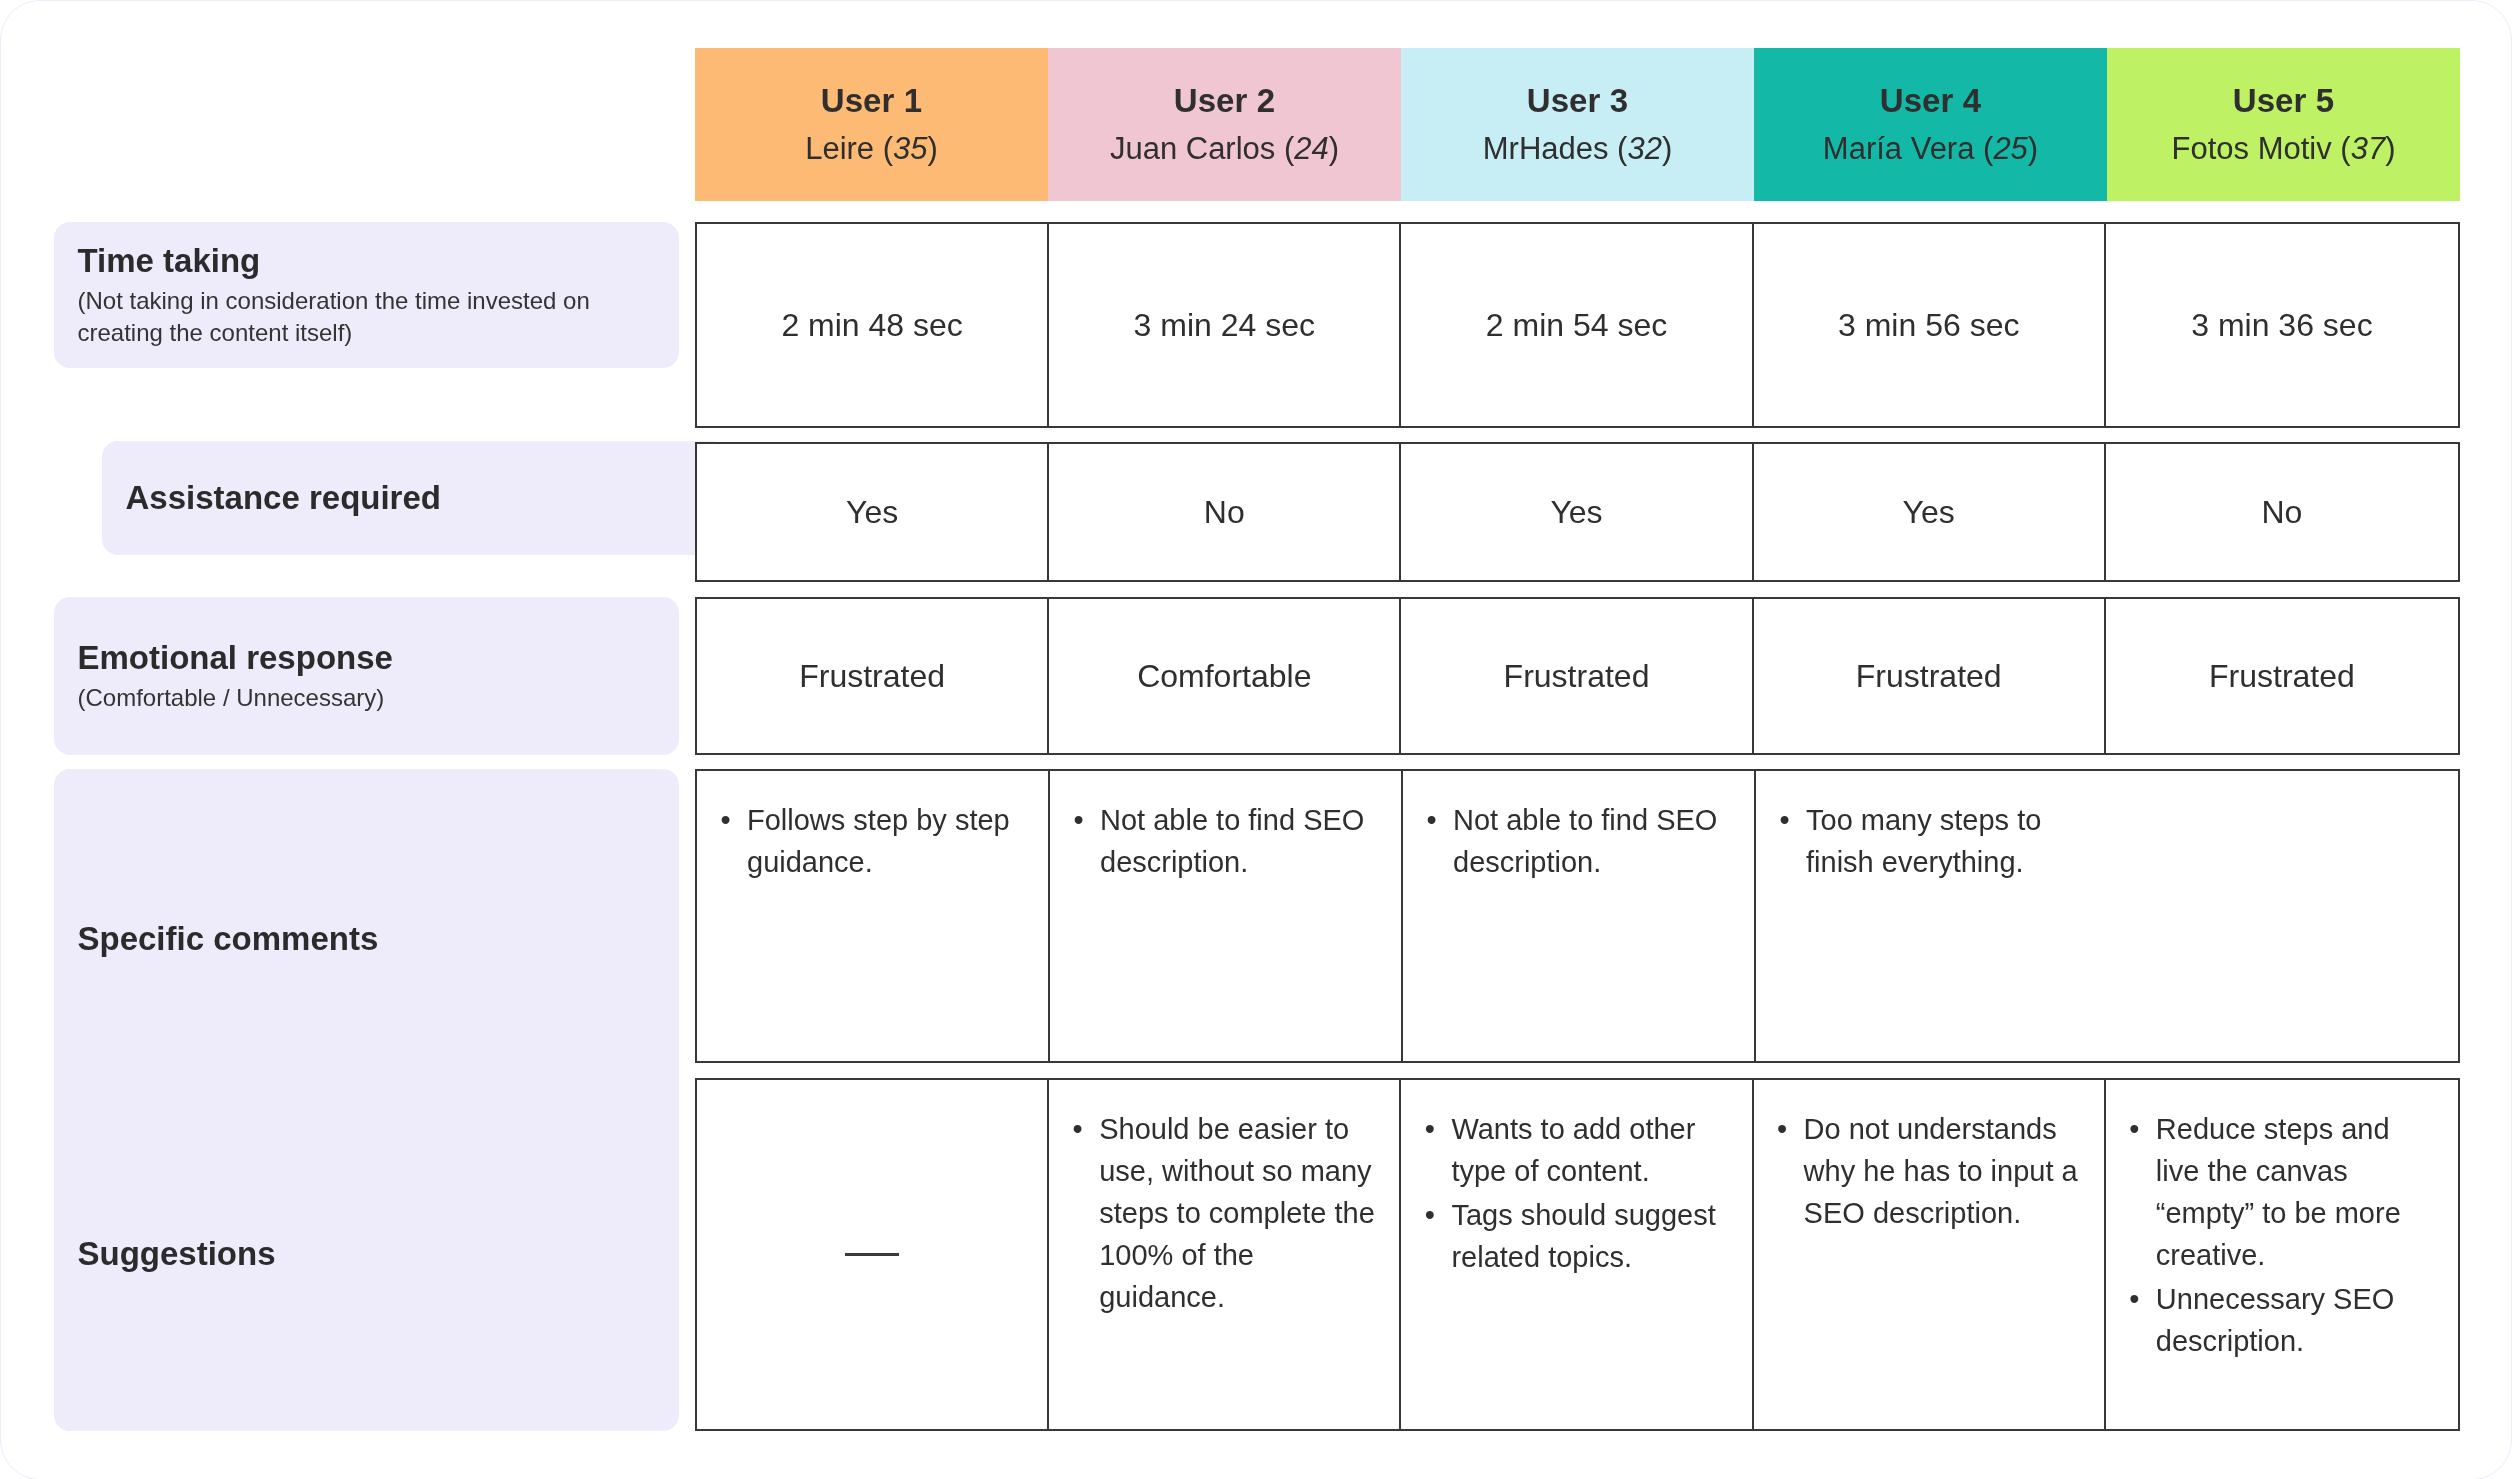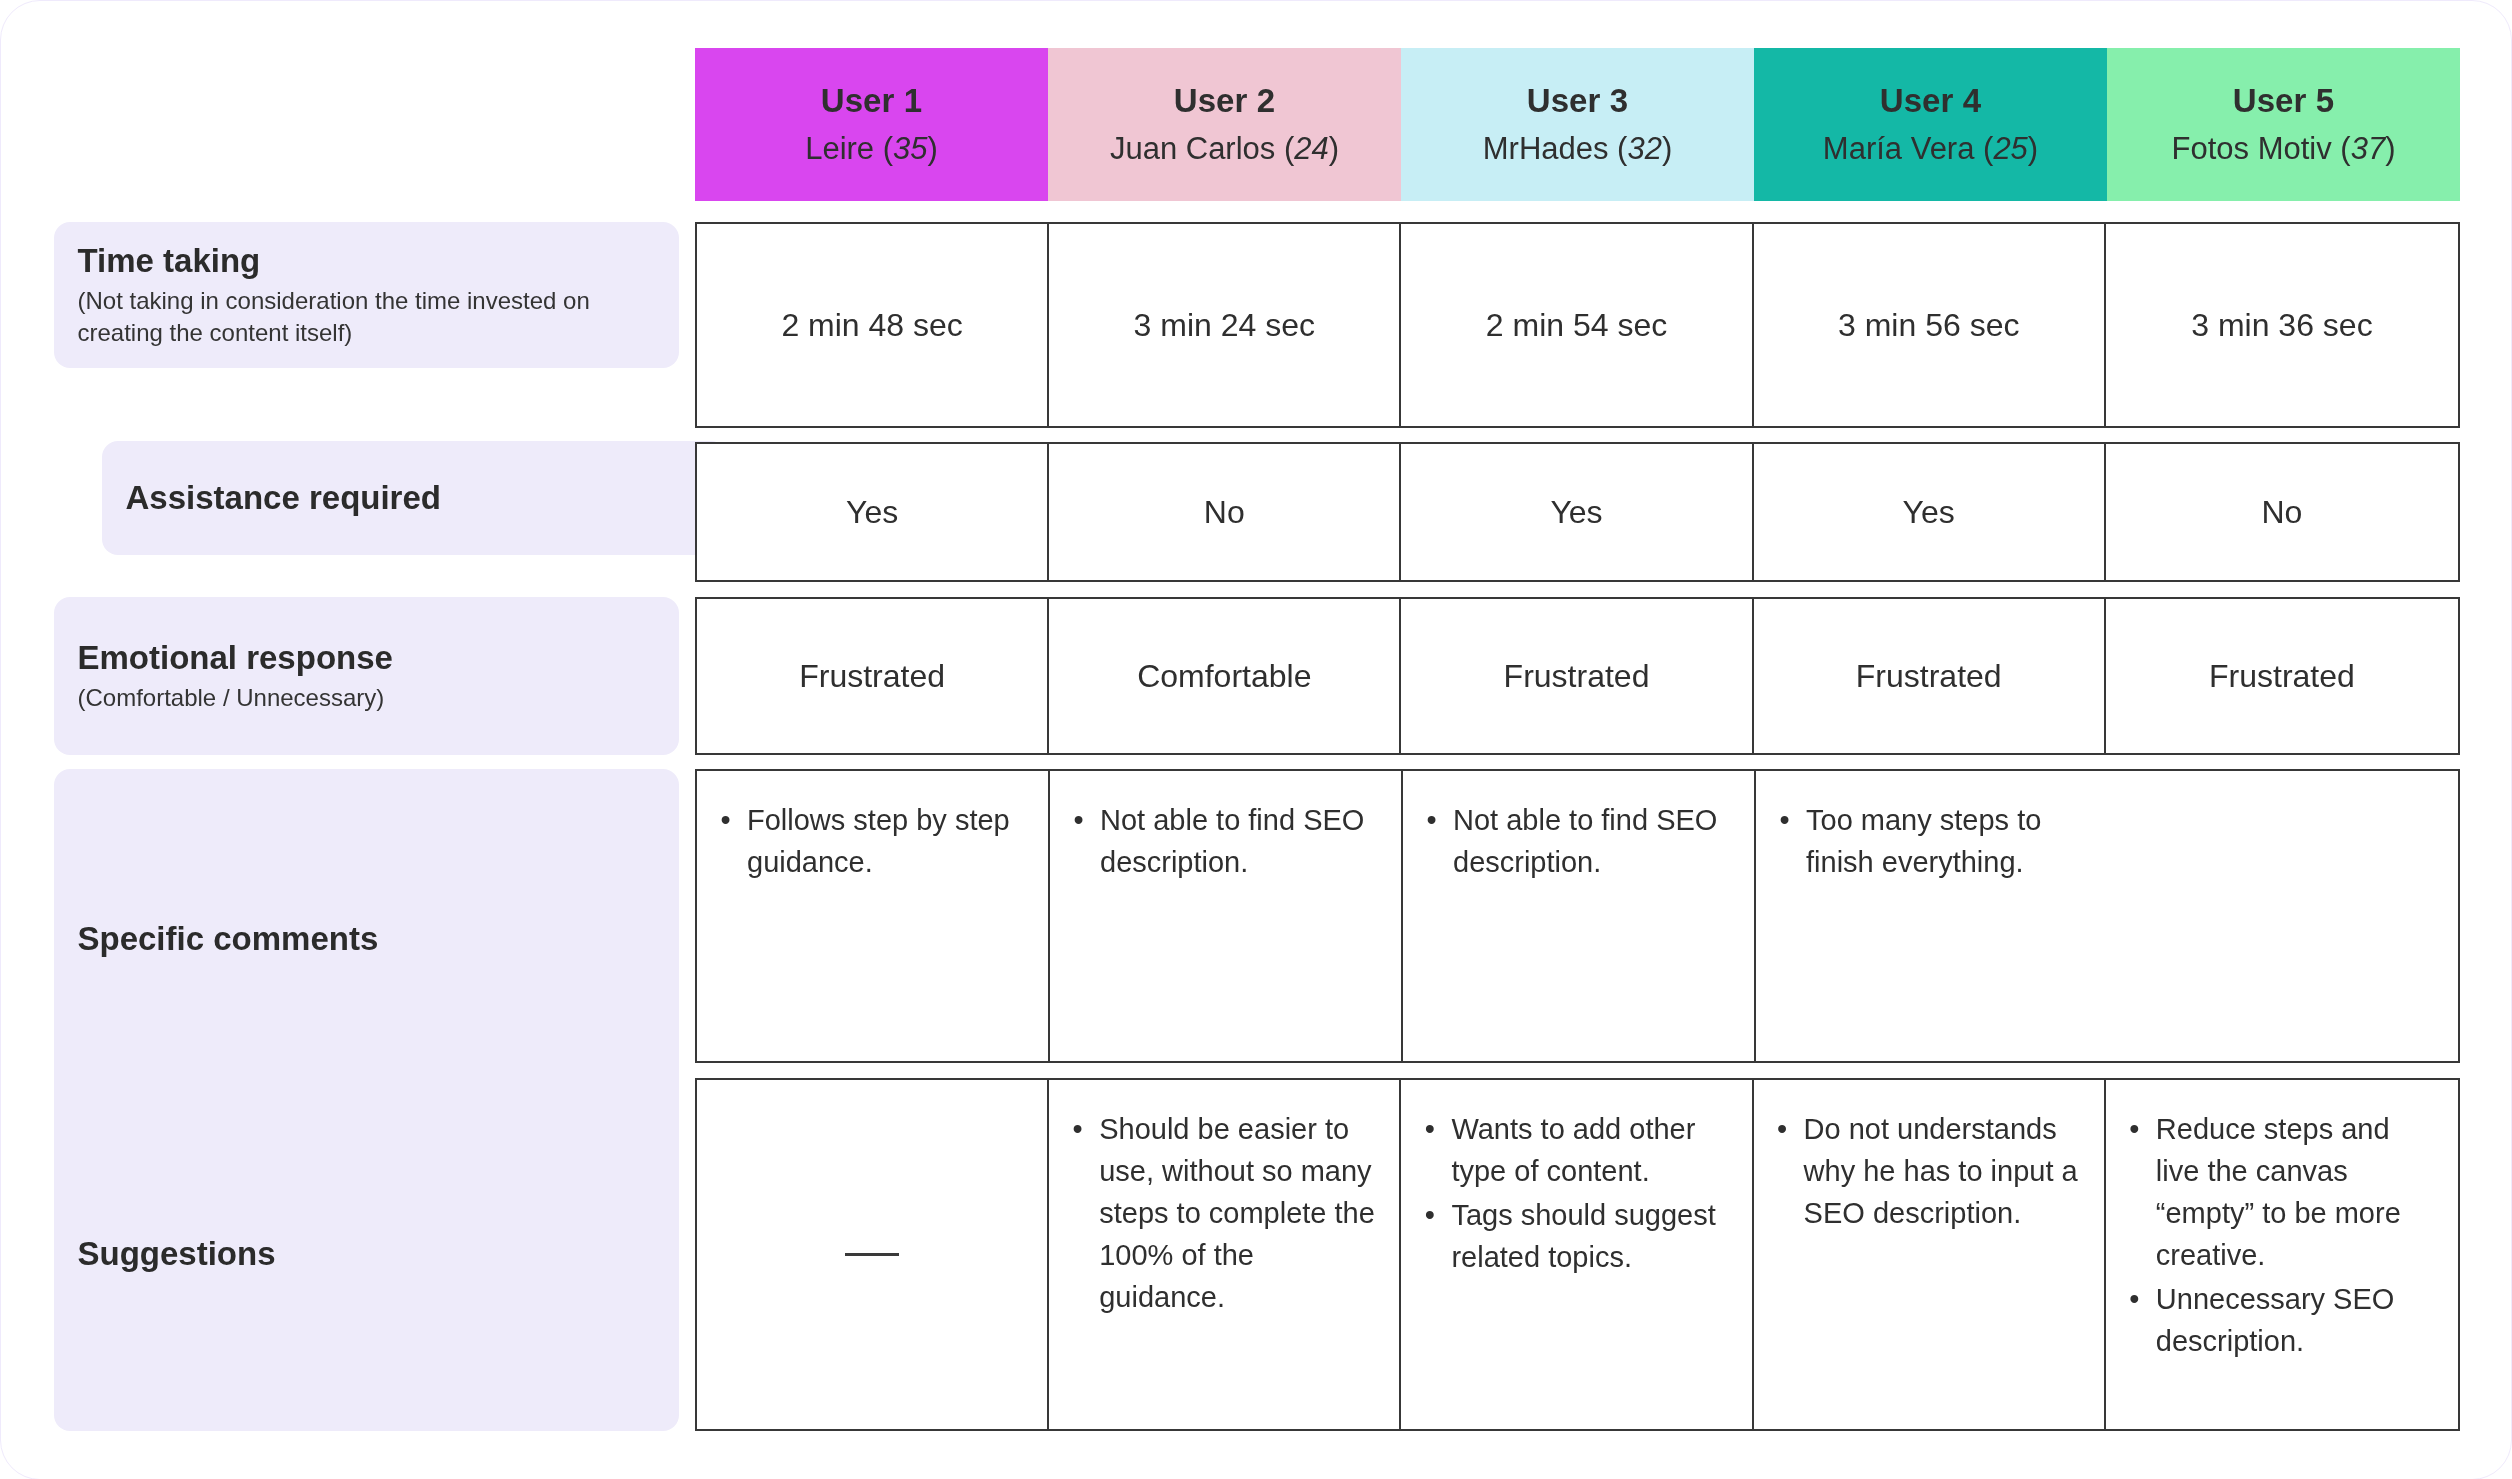--- a/index.html
+++ b/index.html
@@ -130,37 +130,37 @@
     line-height: 1.45;
     color: #2f2f2f;
   }
 </style>
 </head>
 <body>
 
 <div id="page">
 
   <div id="header-row">
-      <div class="hdr-cell" style="background: #d946ef;">
+      <div class="hdr-cell" style="background: #fdba74;">
         <div class="hdr-title">User 1</div>
         <div class="hdr-sub"><span>Leire</span> (<i>35</i>)</div>
       </div>
       <div class="hdr-cell" style="background: rgb(240, 198, 211);">
         <div class="hdr-title">User 2</div>
         <div class="hdr-sub"><span>Juan Carlos</span> (<i>24</i>)</div>
       </div>
       <div class="hdr-cell" style="background: rgb(199, 238, 245);">
         <div class="hdr-title">User 3</div>
         <div class="hdr-sub"><span>MrHades</span> (<i>32</i>)</div>
       </div>
       <div class="hdr-cell" style="background: #14b8a6;">
         <div class="hdr-title">User 4</div>
         <div class="hdr-sub"><span>María Vera</span> (<i>25</i>)</div>
       </div>
-      <div class="hdr-cell" style="background: #86efac;">
+      <div class="hdr-cell" style="background: #bef264;">
         <div class="hdr-title">User 5</div>
         <div class="hdr-sub"><span>Fotos Motiv</span> (<i>37</i>)</div>
       </div>
     </div>
 
   <div id="label-column">
       <div class="label-cell" style="top: 221px; height: 146px;">
         <div class="label-main">Time taking</div>
         <div class="label-sub">(Not taking in consideration the time invested on creating the content itself)</div>
       </div>

